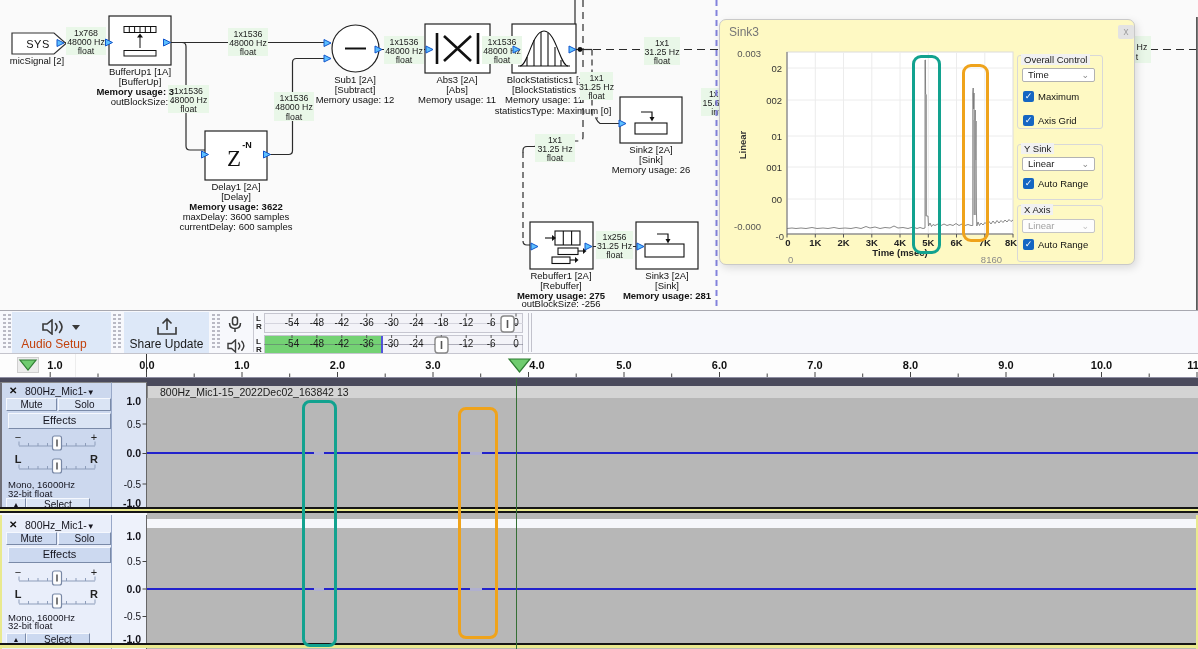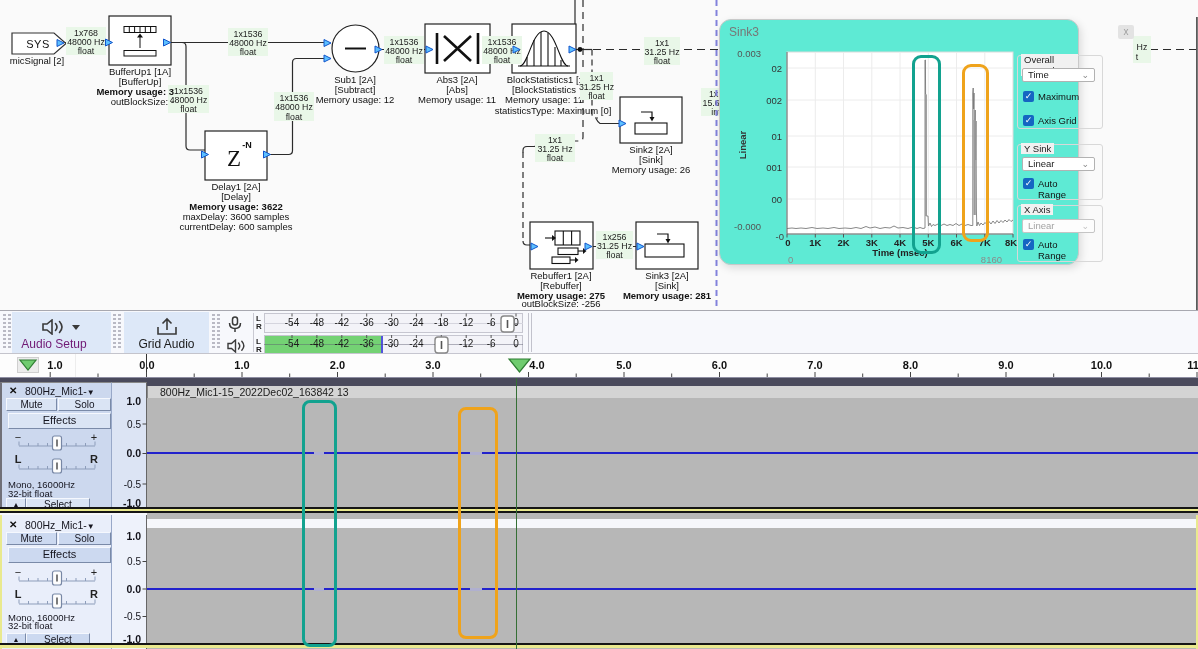--- a/index.html
+++ b/index.html
@@ -216,21 +216,21 @@
     <polygon points="531,243 531,250 538,246.5"></polygon>
     <polygon points="585,243 585,250 592,246.5"></polygon>
     <polygon points="637,243 637,250 644,246.5"></polygon>
   </g>
 
   <path d="M716.5,0 V309" stroke="#8282dc" stroke-width="2" stroke-dasharray="6 4" fill="none"></path>
 
   <path d="M1196.9,17 V310" stroke="#5a5a5a" stroke-width="1.8" fill="none"></path>
 </svg>
 
-<div class="abs" style="left:719px;top:19px;width:360px;height:246px;background:#5eead4;border:1px solid #c9c9c9;border-radius:12px;box-shadow:2px 3px 8px rgba(0,0,0,0.13);">
+<div class="abs" style="left:719px;top:19px;width:416px;height:246px;background:#fef9c3;border:1px solid #c9c9c9;border-radius:7px;box-shadow:2px 3px 8px rgba(0,0,0,0.13);">
   <div class="abs" style="left:9px;top:5px;font-size:12px;color:#777;">Sink3</div>
   <div class="abs" style="left:398px;top:5px;width:16px;height:14px;background:#e3e3e3;border-radius:2px;color:#9f9f9f;font-size:10px;text-align:center;line-height:13px;">x</div>
   <svg class="abs" style="left:0;top:0" width="416" height="246" viewBox="0 0 416 246">
 
     <rect x="67" y="32" width="226" height="182" fill="#fff" stroke="#dcdcdc" stroke-width="1"></rect>
     <g stroke="#ececec" stroke-width="1">
       <path d="M95.3,32 V214 M123.5,32 V214 M151.8,32 V214 M180,32 V214 M208.3,32 V214 M236.5,32 V214 M264.8,32 V214"></path>
       <path d="M67,48 H293 M67,80 H293 M67,116 H293 M67,147 H293 M67,179 H293"></path>
     </g>
 
@@ -299,28 +299,28 @@
 <div class="abs" style="left:0;top:310px;width:1198px;height:339px;background:#f6f7fb;border-top:1px solid #a8a8b0;overflow:hidden;">
 
   <div class="abs" style="left:0;top:0;width:1198px;height:43px;background:#f7f8fc;border-bottom:1px solid #c4c4cc;">
     <div class="abs grip" style="left:3px;top:3px;width:8px;height:36px;"></div>
     <div class="abs" style="left:12px;top:1px;width:99px;height:41px;background:#dde8f8;"></div>
     <svg class="abs" style="left:41px;top:8px" width="42" height="16" viewBox="0 0 42 16">
       <path d="M2,5 h4 l5,-4 v14 l-5,-4 h-4 z" fill="none" stroke="#3a3a3a" stroke-width="1.6"></path>
       <path d="M14.5,4.5 q3,3.5 0,7 M18.5,2.5 q5,5.5 0,11" fill="none" stroke="#3a3a3a" stroke-width="1.6" stroke-linecap="round"></path>
       <polygon points="31,6 39,6 35,11" fill="#3a3a3a"></polygon>
     </svg>
-    <div class="abs" style="left:12px;top:26px;width:84px;text-align:center;font-size:12px;color:#701a75;">Audio Setup</div>
+    <div class="abs" style="left:12px;top:26px;width:84px;text-align:center;font-size:12px;color:#c2410c;">Audio Setup</div>
     <div class="abs grip" style="left:113px;top:3px;width:8px;height:36px;"></div>
     <div class="abs" style="left:124px;top:1px;width:85px;height:41px;background:#dde8f8;"></div>
     <svg class="abs" style="left:156px;top:6px" width="22" height="20" viewBox="0 0 22 20">
       <path d="M2,10 v7 h18 v-7" fill="none" stroke="#3a3a3a" stroke-width="1.6"></path>
       <path d="M11,13 V2.5 M6.5,6.5 L11,2 15.5,6.5" fill="none" stroke="#3a3a3a" stroke-width="1.6"></path>
     </svg>
-    <div class="abs" style="left:124px;top:26px;width:85px;text-align:center;font-size:12px;color:#1a1a1a;">Grid Audio</div>
+    <div class="abs" style="left:124px;top:26px;width:85px;text-align:center;font-size:12px;color:#1a1a1a;">Share Update</div>
     <div class="abs grip" style="left:212px;top:3px;width:8px;height:36px;"></div>
 
     <svg class="abs" style="left:227px;top:5px" width="16" height="17" viewBox="0 0 16 17">
       <rect x="5.5" y="1" width="5" height="8" rx="2.5" fill="none" stroke="#3a3a3a" stroke-width="1.5"></rect>
       <path d="M2.5,7 q0,5.5 5.5,5.5 q5.5,0 5.5,-5.5 M8,12.5 V16" fill="none" stroke="#3a3a3a" stroke-width="1.5"></path>
     </svg>
 
     <svg class="abs" style="left:227px;top:28px" width="20" height="14" viewBox="0 0 20 14">
       <path d="M1,4.5 h3.5 l4,-3.5 v12 l-4,-3.5 h-3.5 z" fill="none" stroke="#3a3a3a" stroke-width="1.4"></path>
       <path d="M11.5,4 q2.5,3 0,6 M14.8,2.2 q4,4.5 0,9" fill="none" stroke="#3a3a3a" stroke-width="1.4" stroke-linecap="round"></path>

